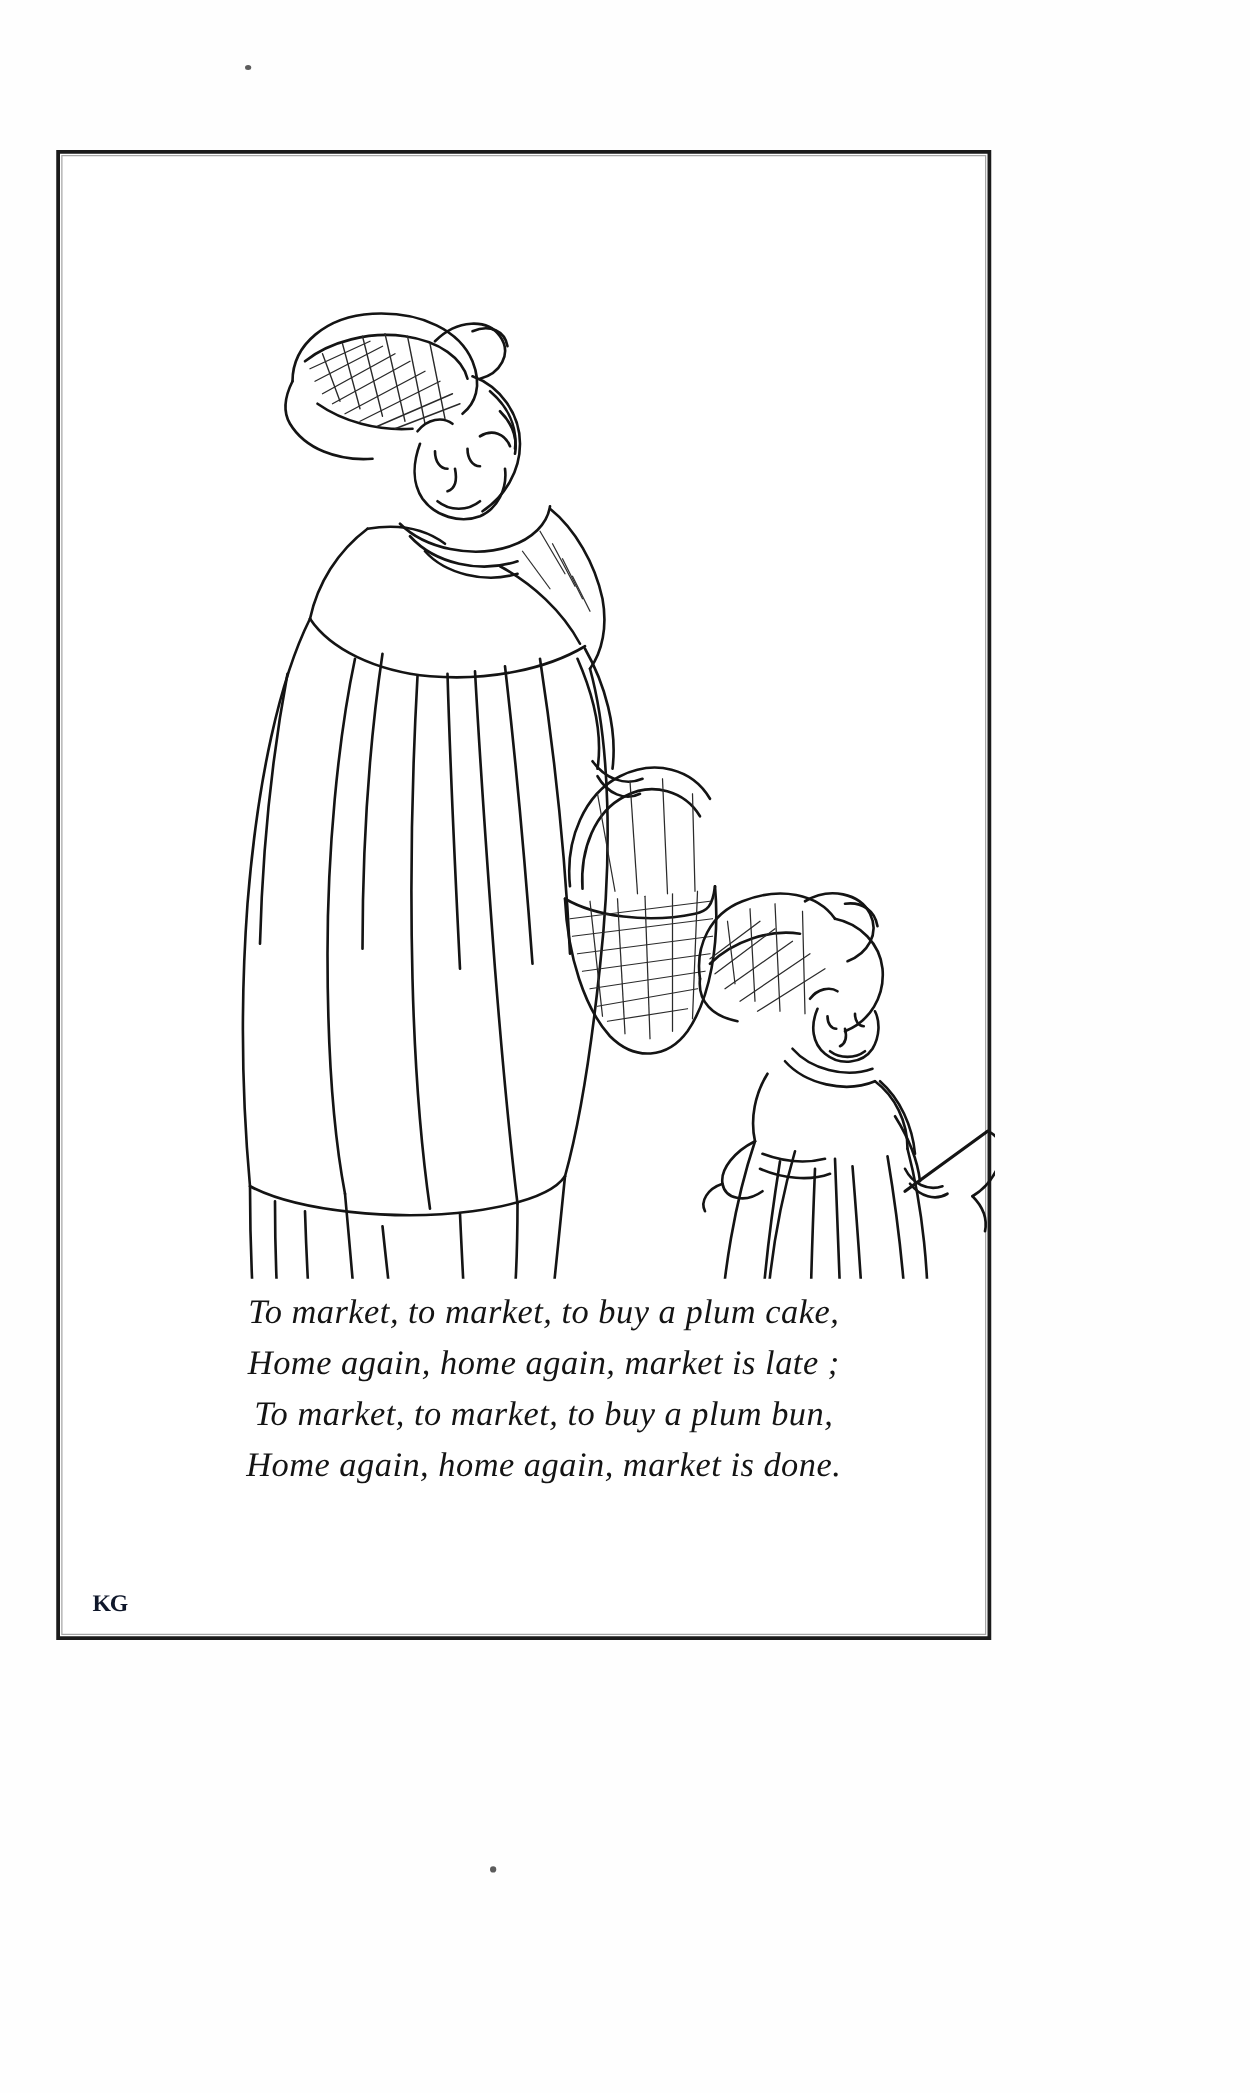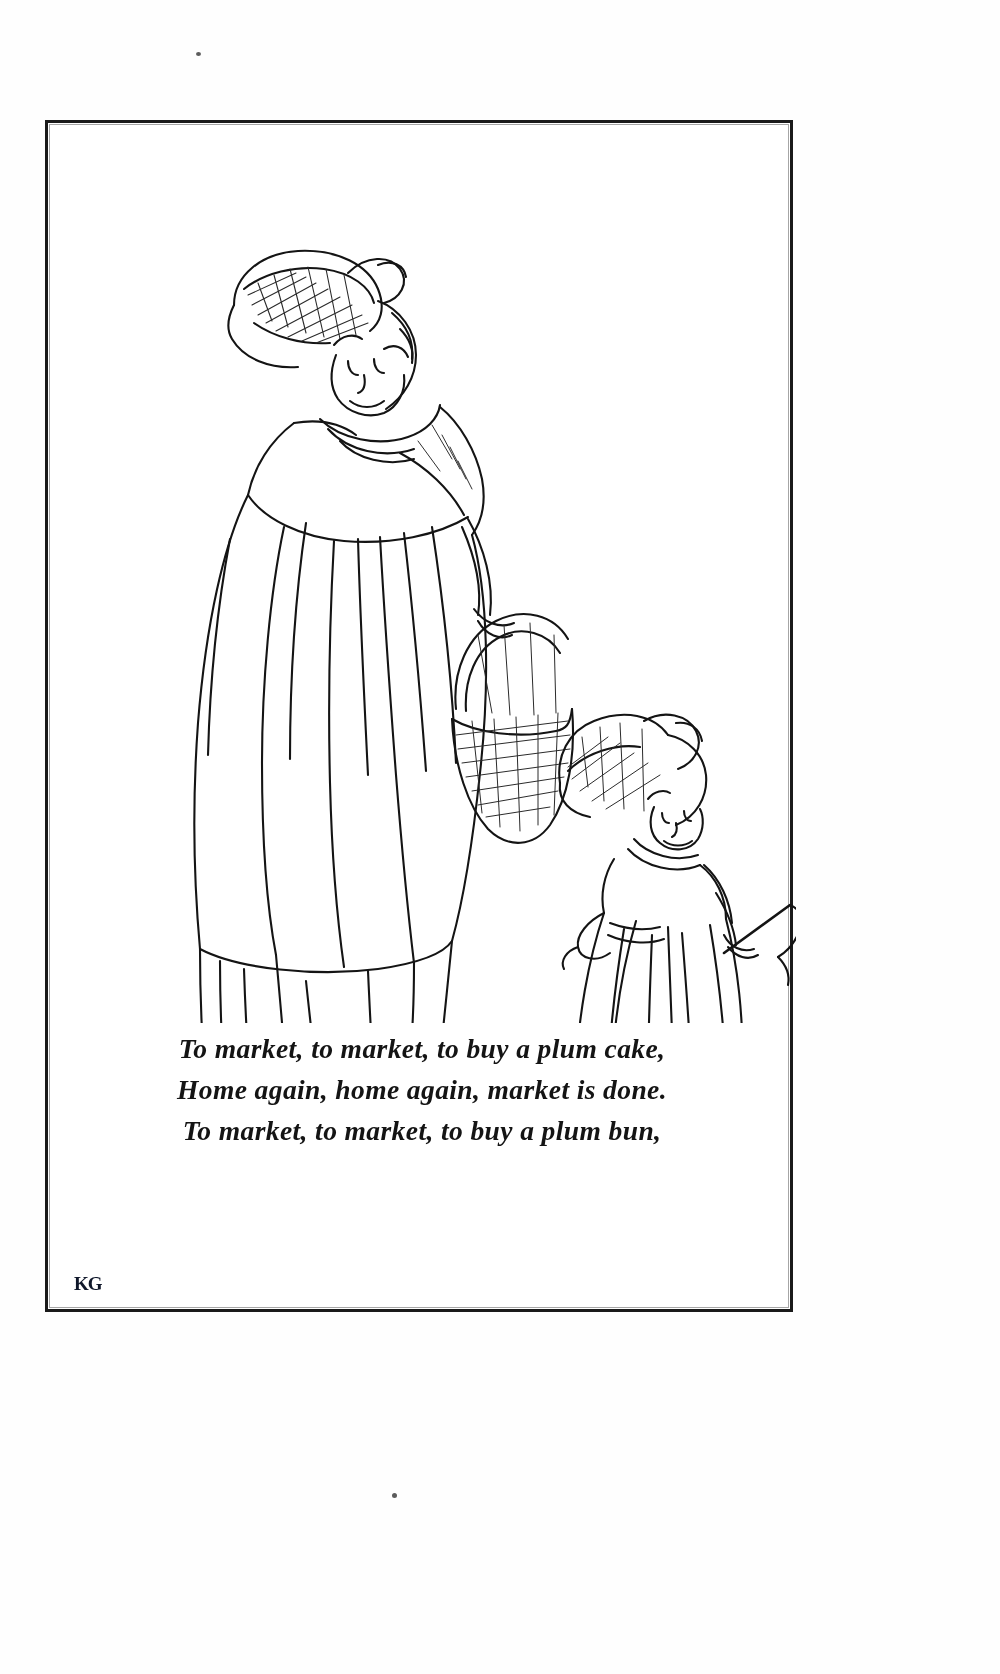--- a/index.html
+++ b/index.html
@@ -49,25 +49,24 @@
     position: absolute;
     left: 0; top: 0;
     width: 100%;
     height: 900px;
   }
   .illustration svg { display: block; }
 
   
   .verse {
     position: absolute;
-    left: 3px;
+    left: 16px;
     top: 905px;
     width: 100%;
     text-align: center;
-    font-weight: bold;
   }
   .verse-line {
     font-family: "Liberation Serif", serif;
     font-style: italic;
     font-size: 27.5px;
     line-height: 41px;
     letter-spacing: 0.4px;
     color: #141414;
     white-space: nowrap;
   }
@@ -334,20 +333,21 @@
 
           <path d="M486 1018 C498 1014 510 1016 518 1022" stroke-width="1.6"></path>
           <path d="M620 1026 C636 1030 652 1030 664 1026" stroke-width="1.6"></path>
         </g>
 
       </svg>
     </div>
 
     <div class="verse">
       <div class="verse-line">To market, to market, to buy a plum cake,</div>
+      <div class="verse-line">Home again, home again, market is late ;</div>
+      <div class="verse-line">To market, to market, to buy a plum bun,</div>
       <div class="verse-line">Home again, home again, market is done.</div>
-      <div class="verse-line">To market, to market, to buy a plum bun,</div>
     </div>
 
     <div class="monogram">KG</div>
   </div>
 
 </div>
 
 </body></html>

